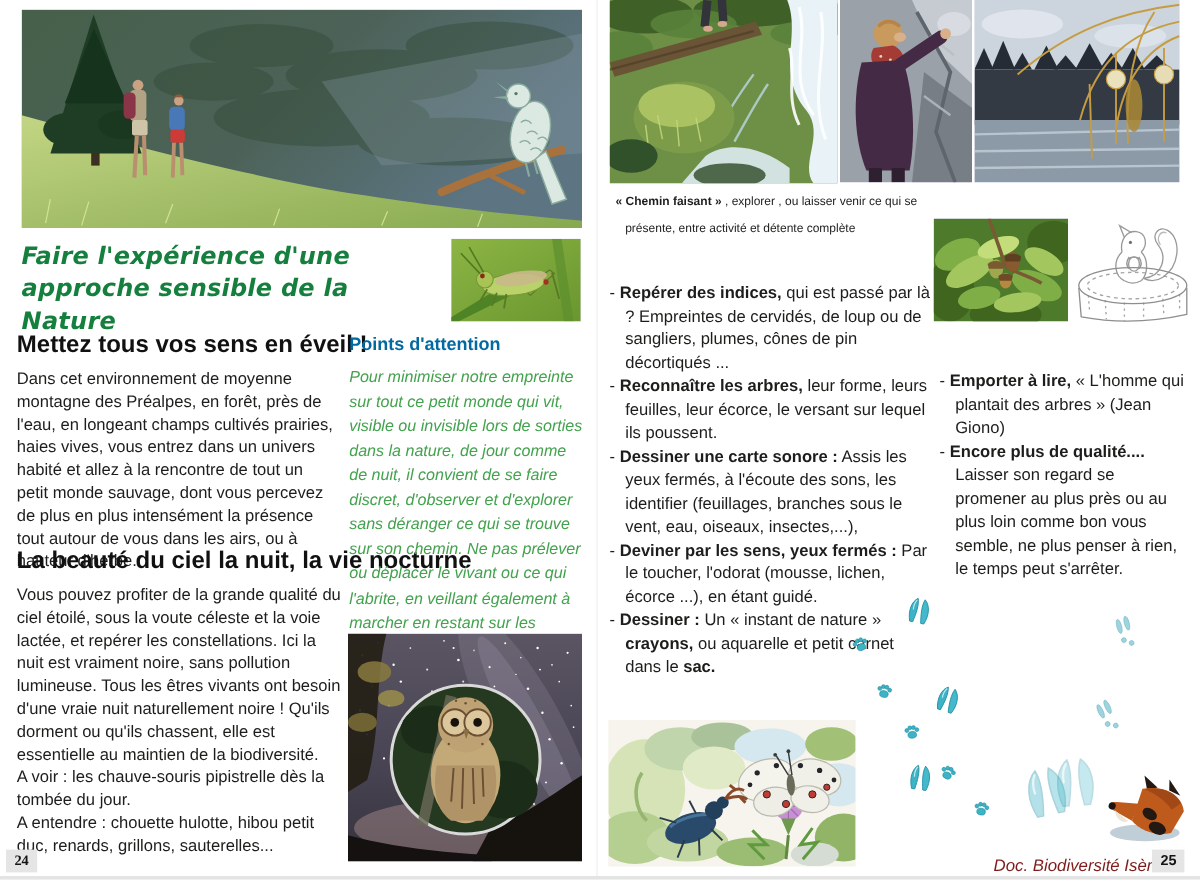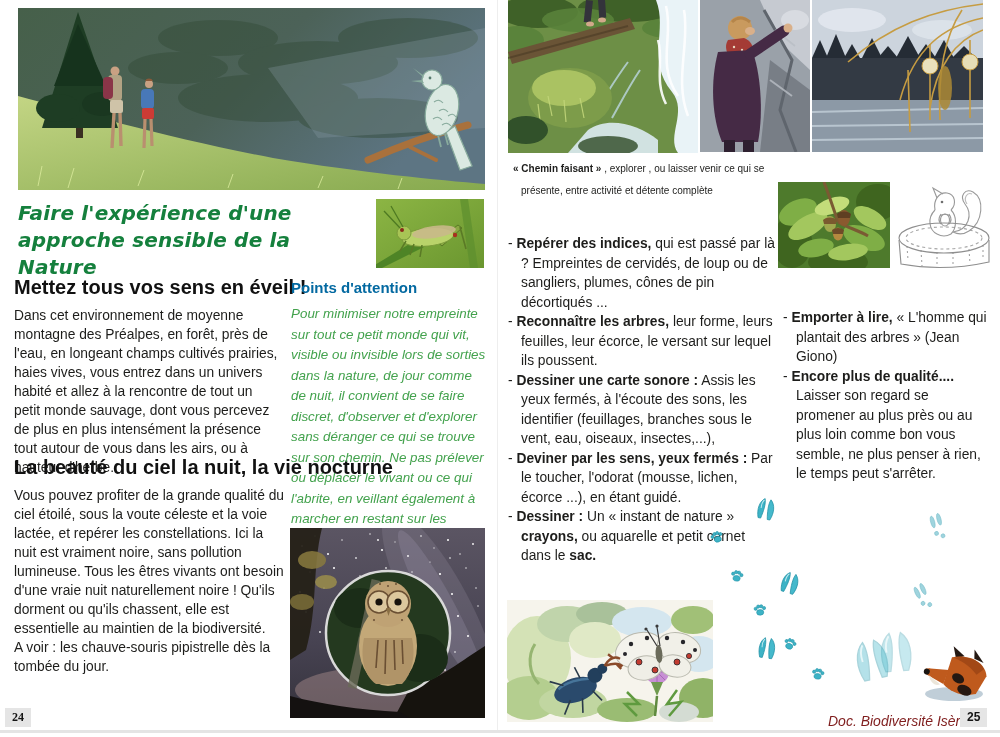--- a/index.html
+++ b/index.html
@@ -140,20 +140,21 @@
     </svg>
   </div>
 
   <h2 class="h-black" style="left:14px;top:276px;">Mettez tous vos sens en éveil !</h2>
   <p class="body-text" style="left:14px;top:306px;width:268px;">Dans cet environnement de moyenne montagne des Préalpes, en forêt, près de l'eau, en longeant champs cultivés prairies, haies vives, vous entrez dans un univers habité et allez à la rencontre de tout un petit monde sauvage, dont vous percevez de plus en plus intensément la présence tout autour de vous dans les airs, ou à hauteur d'herbe.</p>
 
   <h2 class="h-black" style="left:14px;top:456px;">La beauté du ciel la nuit, la vie nocturne</h2>
   <div class="body-text night" style="left:14px;top:486px;width:274px;">
     <p>Vous pouvez profiter de la grande qualité du ciel étoilé, sous la voute céleste et la voie lactée, et repérer les constellations. Ici la nuit est vraiment noire, sans pollution lumineuse. Tous les êtres vivants ont besoin d'une vraie nuit naturellement noire ! Qu'ils dorment ou qu'ils chassent, elle est essentielle au maintien de la biodiversité.</p>
     <p>A voir : les chauve-souris pipistrelle dès la tombée du jour.</p>
+    <p>A entendre : chouette hulotte, hibou petit duc, renards, grillons, sauterelles...</p>
   </div>
 
   <h3 class="points-head">Points d'attention</h3>
   <p class="points-text">Pour minimiser notre empreinte sur tout ce petit monde qui vit, visible ou invisible lors de sorties dans la nature, de jour comme de nuit, il convient de se faire discret, d'observer et d'explorer sans déranger ce qui se trouve sur son chemin. Ne pas prélever ou déplacer le vivant ou ce qui l'abrite, en veillant également à marcher en restant sur les sentiers.</p>
 
   <div class="photo" style="left:290px;top:528px;width:195px;height:190px;">
     <svg width="195" height="190" viewBox="0 0 195 190" xmlns="http://www.w3.org/2000/svg">
       <defs>
           <linearGradient id="nightG" x1="0" y1="0" x2="0" y2="1">
         <stop offset="0" stop-color="#5b5563"></stop>

